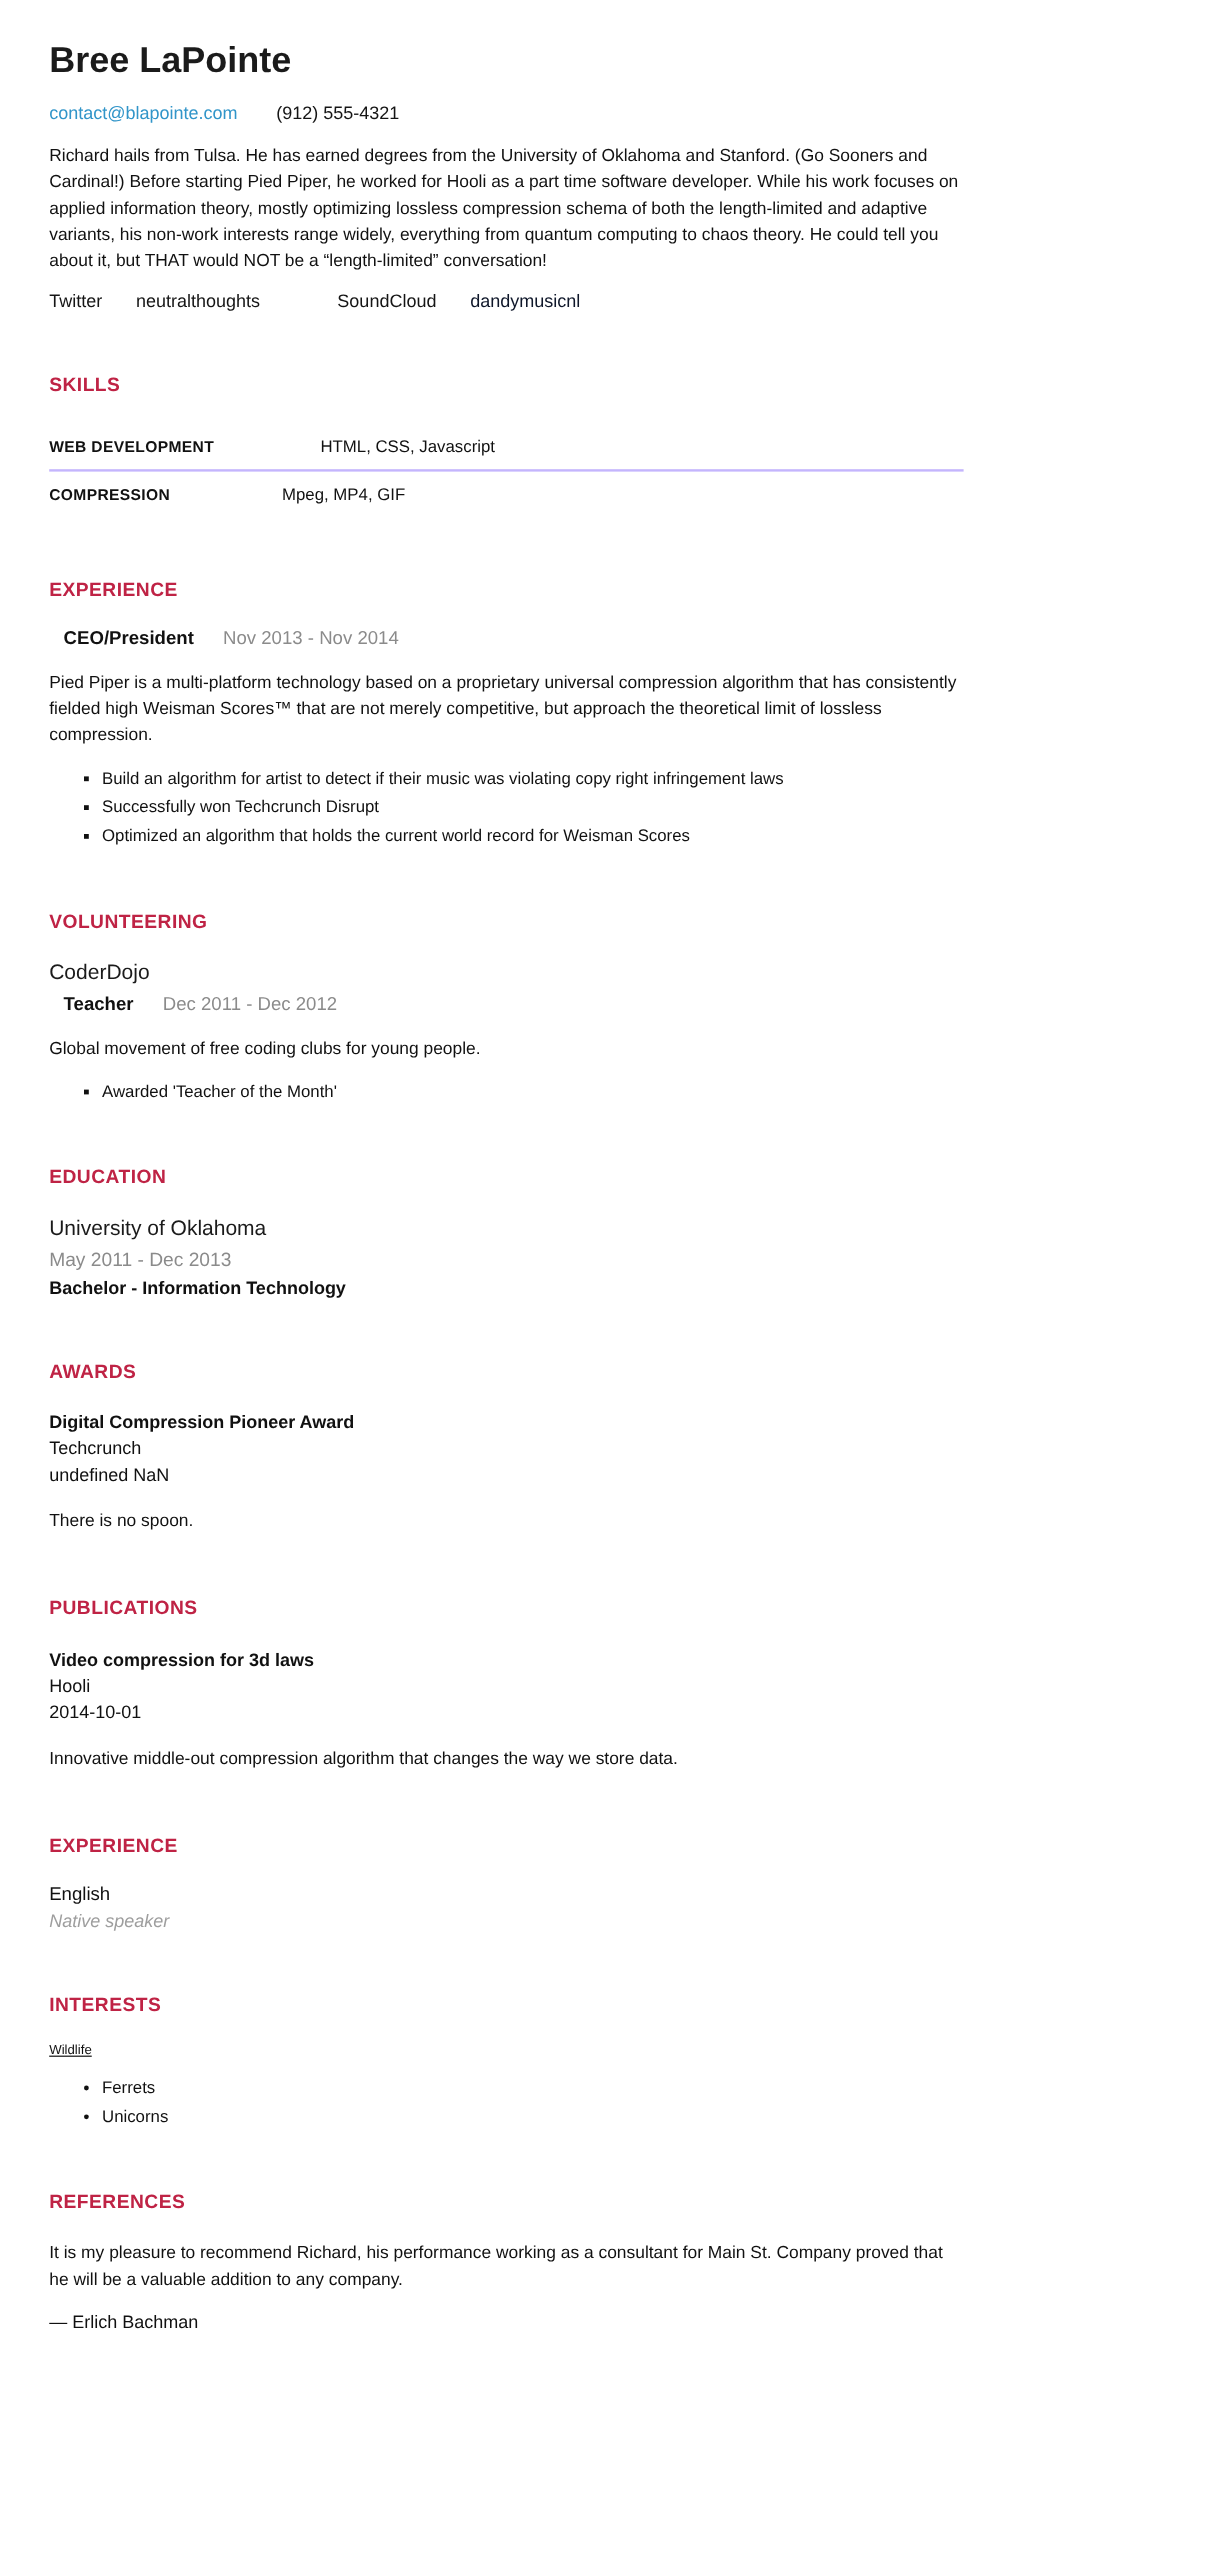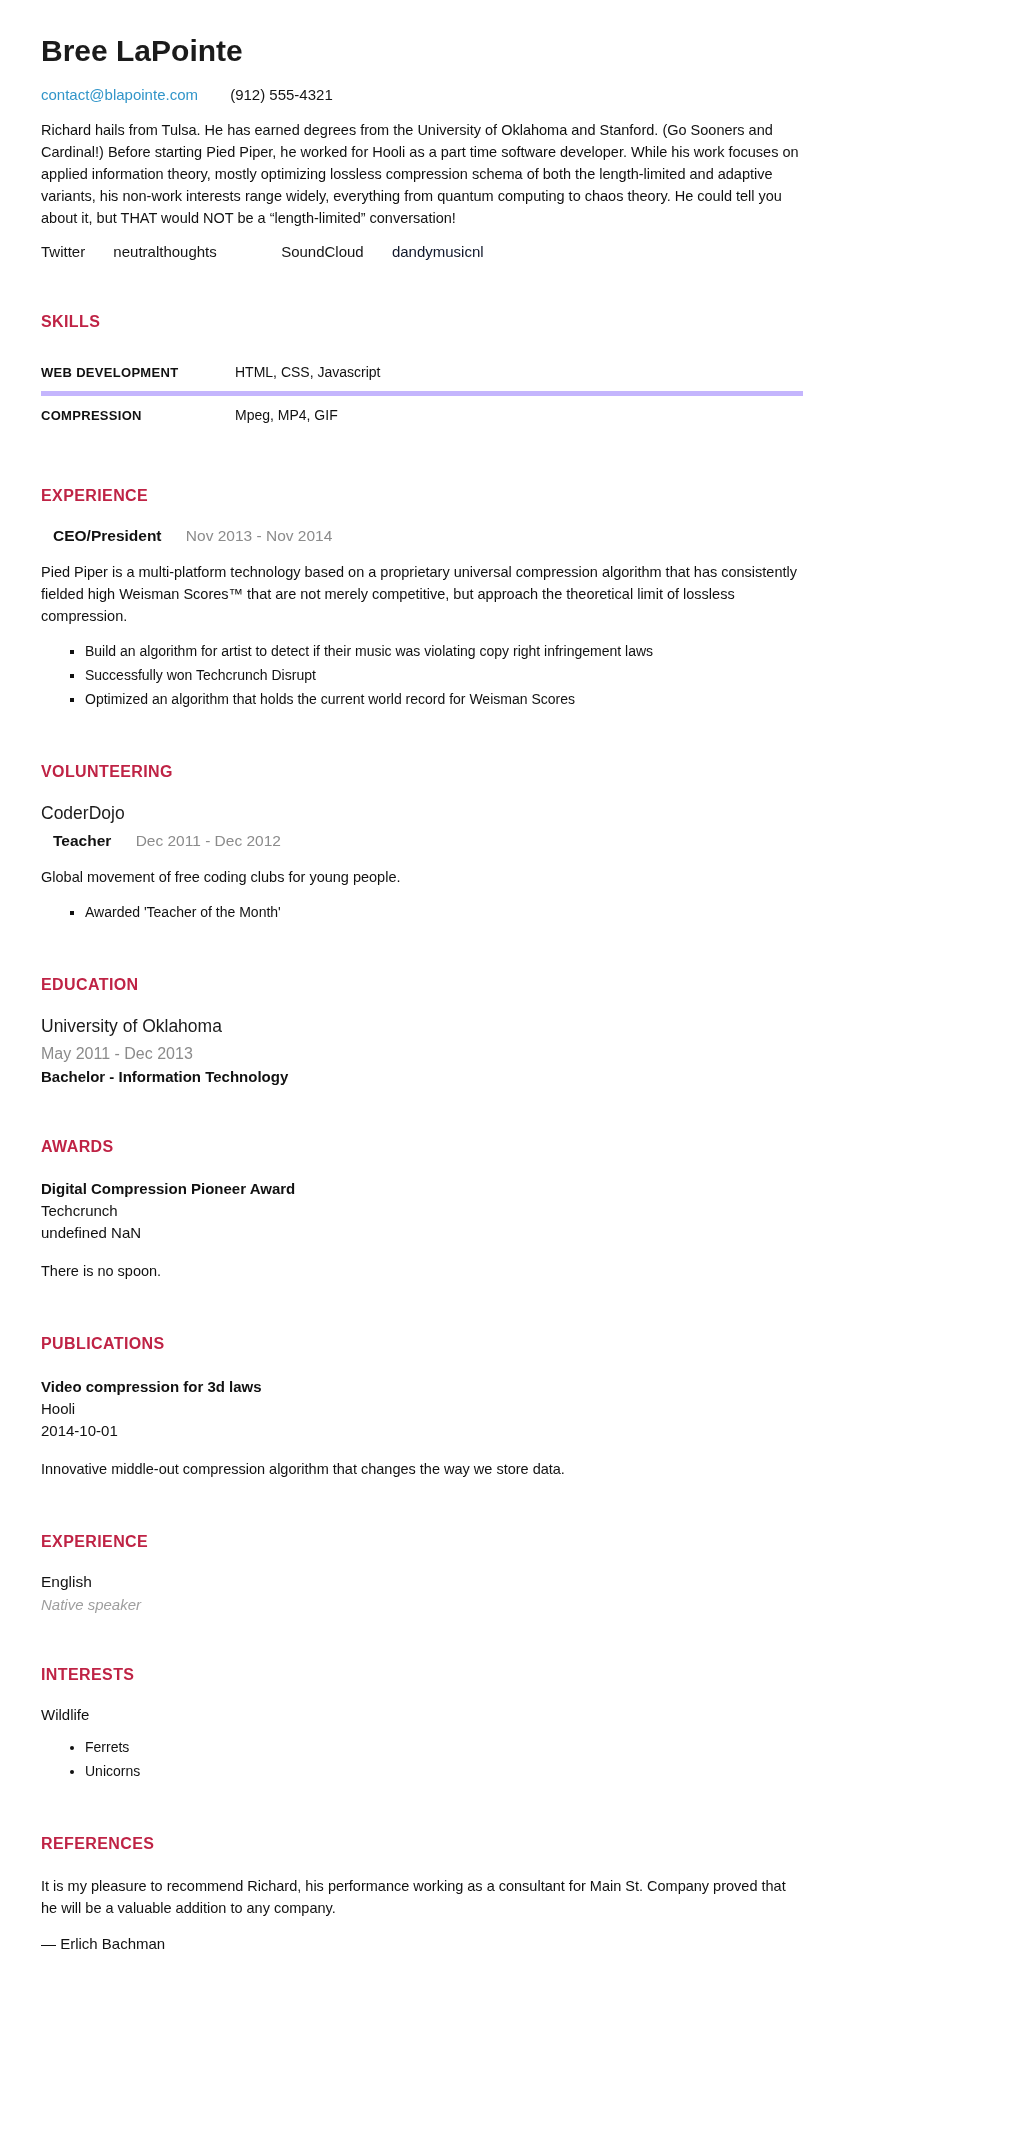--- a/index.html
+++ b/index.html
@@ -47,21 +47,21 @@
     margin: 0 0 22px 0;
     line-height: 1.2;
   }
 
   
   .skill-row {
     display: flex;
     align-items: baseline;
     padding: 11px 0;
   }
-  .skill-row.divided { border-bottom: 5px solid #c4b5fd; }
+  .skill-row.divided { border-bottom: 2px solid #c4b5fd; gap: 32px; }
   .skill-name {
     width: 194px;
     flex: 0 0 194px;
     font-size: 13px;
     font-weight: 600;
     letter-spacing: 0.3px;
     color: #111111;
     text-transform: uppercase;
   }
   .skill-keywords { font-size: 14px; color: #111111; }
@@ -99,21 +99,21 @@
 
   
   .line-strong { font-size: 15px; font-weight: 600; color: #111111; line-height: 22px; }
   .line-plain { font-size: 15px; font-weight: 400; color: #111111; line-height: 22px; }
 
   
   .lang-name { font-size: 15.5px; font-weight: 500; color: #111111; }
   .lang-fluency { font-size: 15px; font-style: italic; color: #9e9e9e; margin-top: 5px; }
 
   
-  .interest-name { font-size: 15px; font-weight: 500; color: #111111; }
+  .interest-name { font-size: 11px; font-weight: 500; color: #111111; text-decoration: underline; }
 
   
   .ref-signature { margin-top: 16px; font-size: 15px; color: #111111; }
 </style>
 </head>
 <body>
 
 <div class="page">
   <div class="content">
 

